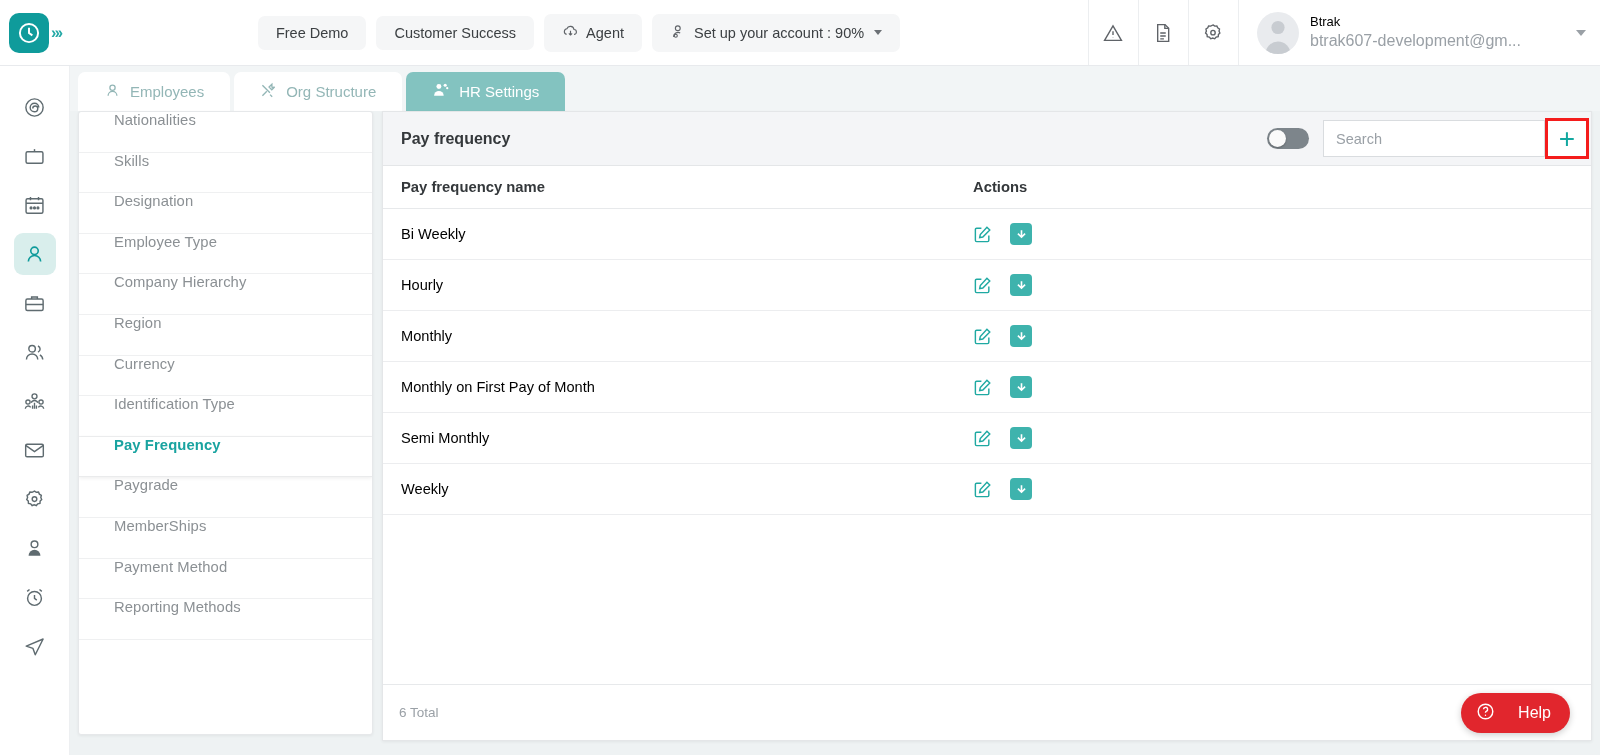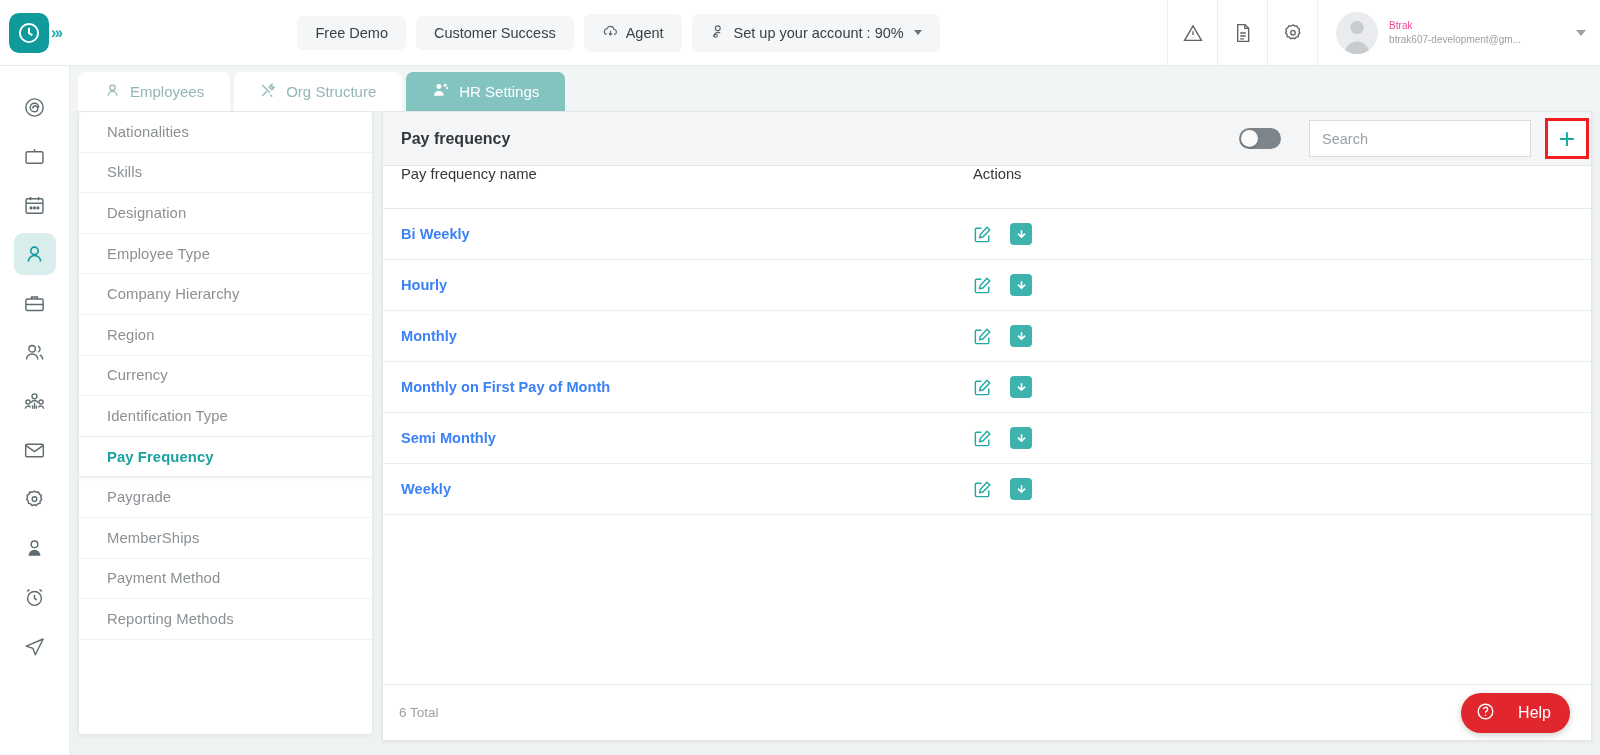--- a/index.html
+++ b/index.html
@@ -54,22 +54,22 @@
     display: flex; align-items: center; gap: 11px;
     padding: 0 14px 0 18px; height: 100%;
     border-left: 1px solid #eceef0; cursor: pointer;
   }
   .avatar {
     width: 42px; height: 42px; border-radius: 50%;
     background: #e9ebee; display: flex; align-items: flex-end;
     justify-content: center; overflow: hidden;
   }
   .user-text { line-height: 1.35; }
-  .user-name { font-size: 10px; color: #ec4899; font-weight: 400; }
-  .user-mail { font-size: 10px; color: #9aa0a6; }
+  .user-name { font-size: 13px; color: #000000; font-weight: 400; }
+  .user-mail { font-size: 16px; color: #9aa0a6; }
   .user-caret {
     width: 0; height: 0; border-left: 5px solid transparent;
     border-right: 5px solid transparent; border-top: 6px solid #9aa0a6;
     margin-left: 44px;
   }
 
   
   .rail {
     position: absolute; top: 66px; left: 0;
     width: 70px; height: 689px;
@@ -109,22 +109,22 @@
 
   
   .settings-menu {
     position: absolute; top: 0; left: 8px;
     width: 295px; height: 624px;
     background: #ffffff; border: 1px solid #e6e8ea;
     border-radius: 3px; box-shadow: 0 1px 3px rgba(0,0,0,.06);
     overflow: hidden;
   }
   .menu-row {
-    height: 40.6px; display: flex; align-items: center;
-    padding-left: 28px; font-size: 14.8px; color: #8b9094;
+    height: 40.6px; display: flex; 
+    padding-left: 35px; font-size: 14.8px; color: #8b9094;
     border-bottom: 1px solid #eff0f1; cursor: pointer;
     font-weight: 400; letter-spacing: .1px;
   }
   .menu-row.active {
     color: #19a3a0; font-weight: 700;
     box-shadow: 0 1px 4px rgba(0,0,0,.08);
     border-bottom: 1px solid #eaebec; position: relative; z-index: 2;
     background: #fff;
   }
 
@@ -135,21 +135,21 @@
     background: #ffffff; border: 1px solid #e4e6e8;
     box-shadow: 0 1px 3px rgba(0,0,0,.06);
     display: flex; flex-direction: column;
   }
   .card-head {
     height: 54px; background: #f4f5f7;
     border-bottom: 1px solid #e4e6e8;
     display: flex; align-items: center; padding: 0 0 0 18px;
   }
   .card-title { font-size: 16px; font-weight: 700; color: #34383b; }
-  .head-right { margin-left: auto; display: flex; align-items: center; height: 100%; gap: 14px; }
+  .head-right { margin-left: auto; display: flex; align-items: center; height: 100%; }
   .toggle {
     width: 42px; height: 21px; border-radius: 11px;
     background: #7d858b; position: relative; cursor: pointer; margin-right: 14px;
   }
   .toggle .knob {
     position: absolute; top: 2px; left: 2px;
     width: 17px; height: 17px; border-radius: 50%;
     background: #fafafa; box-shadow: 0 1px 2px rgba(0,0,0,.25);
   }
   .search-input {
@@ -162,30 +162,30 @@
   .add-btn {
     width: 44px; height: 41px; background: #ffffff;
     border: 3px solid #f41c1c;
     display: flex; align-items: center; justify-content: center;
     color: #13a8a0; font-size: 28px; font-weight: 300;
     cursor: pointer; line-height: 1; margin-right: 2px;
   }
 
   .table-head {
     height: 43px; border-bottom: 1px solid #e7e9eb;
-    display: flex; align-items: flex-start;
-    font-size: 14.8px; font-weight: 400; color: #34383b;
+    display: flex; align-items: center;
+    font-size: 14.8px; font-weight: 700; color: #34383b;
   }
   .col-name { width: 590px; padding-left: 18px; }
   .col-actions { width: 190px; }
 
   .tbody { flex: 1; overflow: hidden; }
   .trow {
     height: 51px; display: flex; align-items: center;
-    border-bottom: 1px solid #ecedef; font-size: 14.6px; color: #3b82f6; font-weight: bold;
+    border-bottom: 1px solid #ecedef; font-size: 14.6px; color: #000000;
   }
   .cell-name { width: 590px; padding-left: 18px; }
   .cell-actions { width: 190px; display: flex; align-items: center; gap: 18px; }
   .act-edit { color: #1fa9a2; cursor: pointer; display: flex; }
   .act-dl {
     width: 22px; height: 22px; border-radius: 4px; background: #3eb3ad;
     display: flex; align-items: center; justify-content: center; cursor: pointer;
   }
 
   .card-foot {

